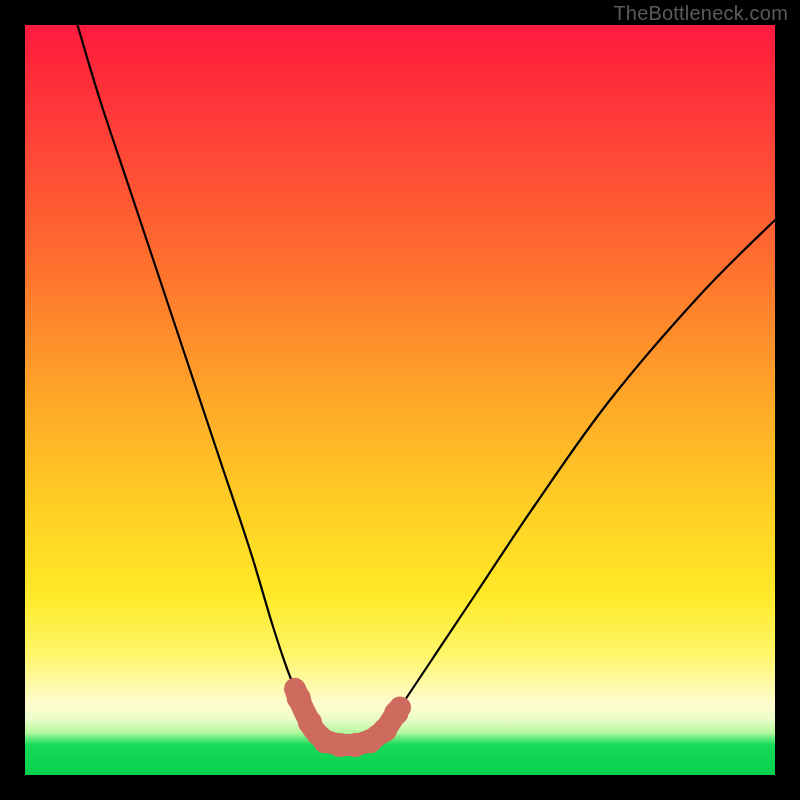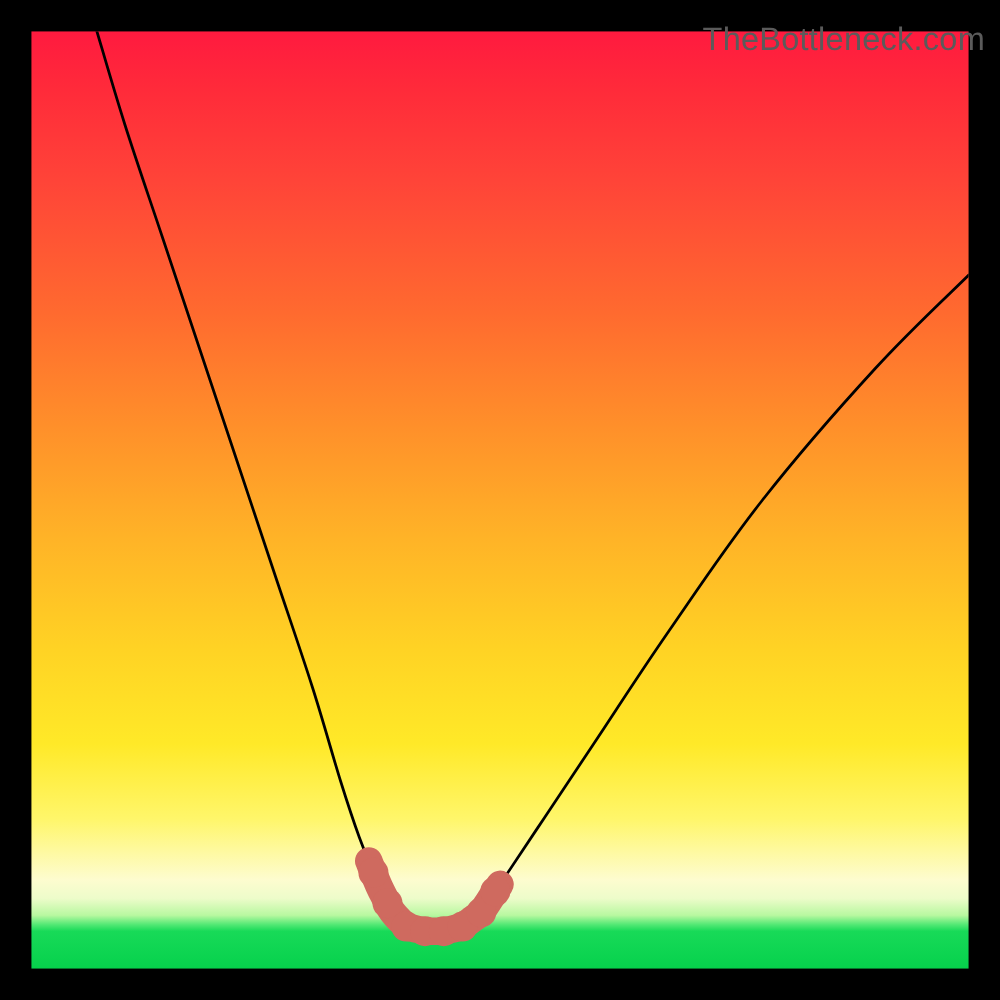--- a/index.html
+++ b/index.html
@@ -43,24 +43,24 @@
       #fdfccf 90.5%,
       #edfcca 92.5%,
       #b8f8a0 94.3%,
       #52e874 95.3%,
       #18da58 96.0%,
       #06d14c 100%
     );
   }
   .watermark {
     position: absolute;
-    top: 16px;
+    top: 2px;
     right: 12px;
     color: #5b5b5b;
-    font-size: 26px;
+    font-size: 20px;
     font-weight: 500;
     letter-spacing: 0.2px;
     user-select: none;
   }
   svg.curve {
     position: absolute;
     inset: 0;
   }
 </style>
 </head>

